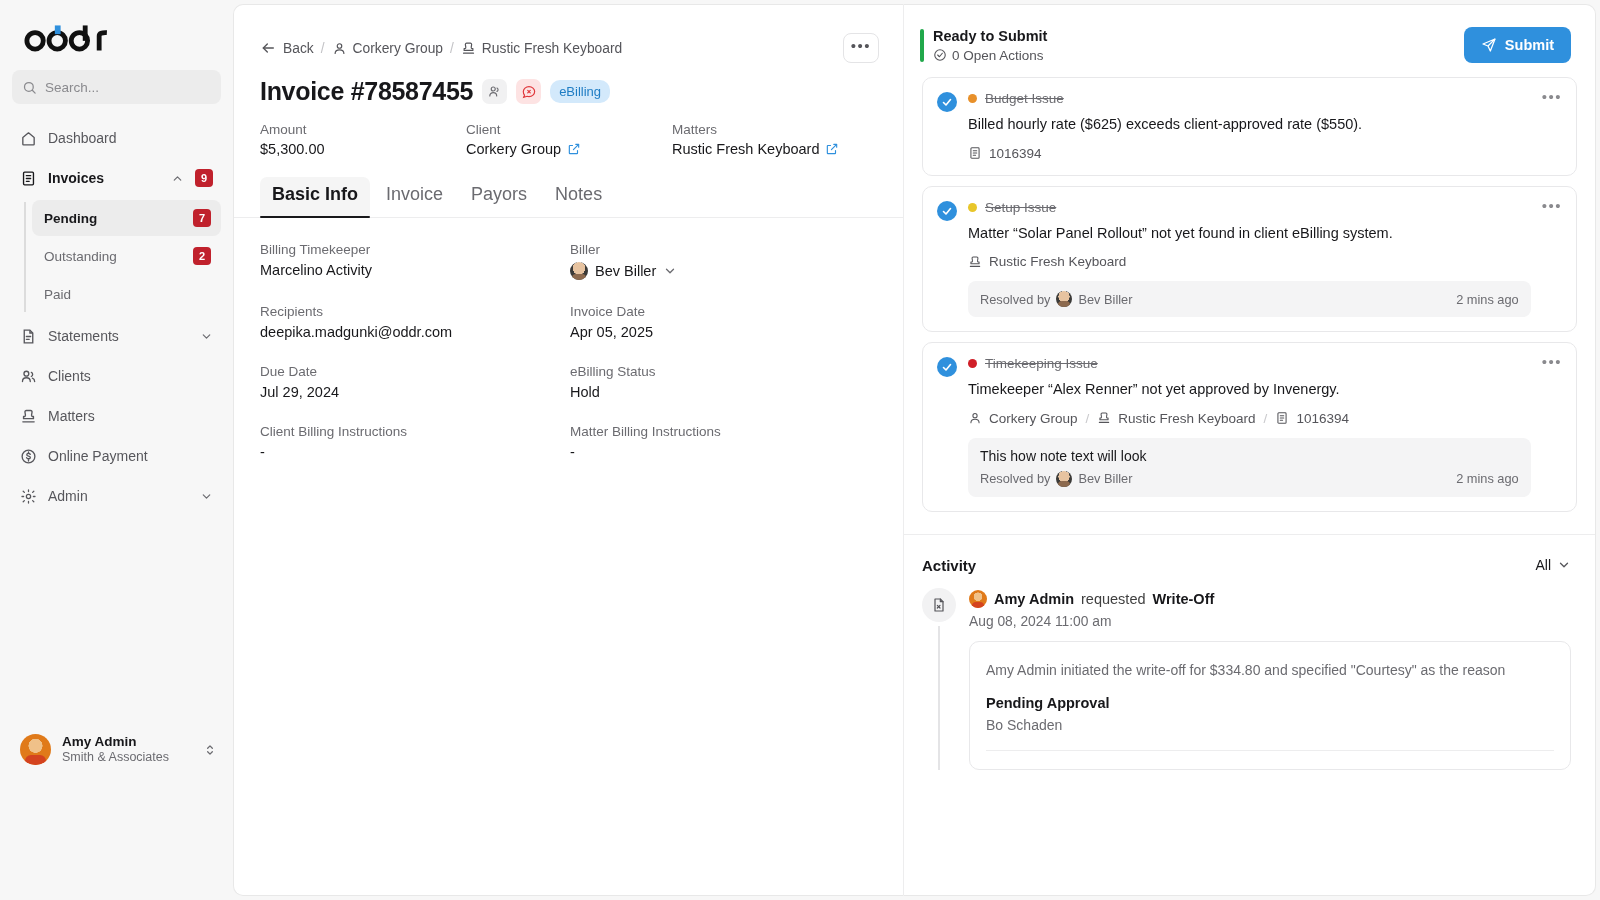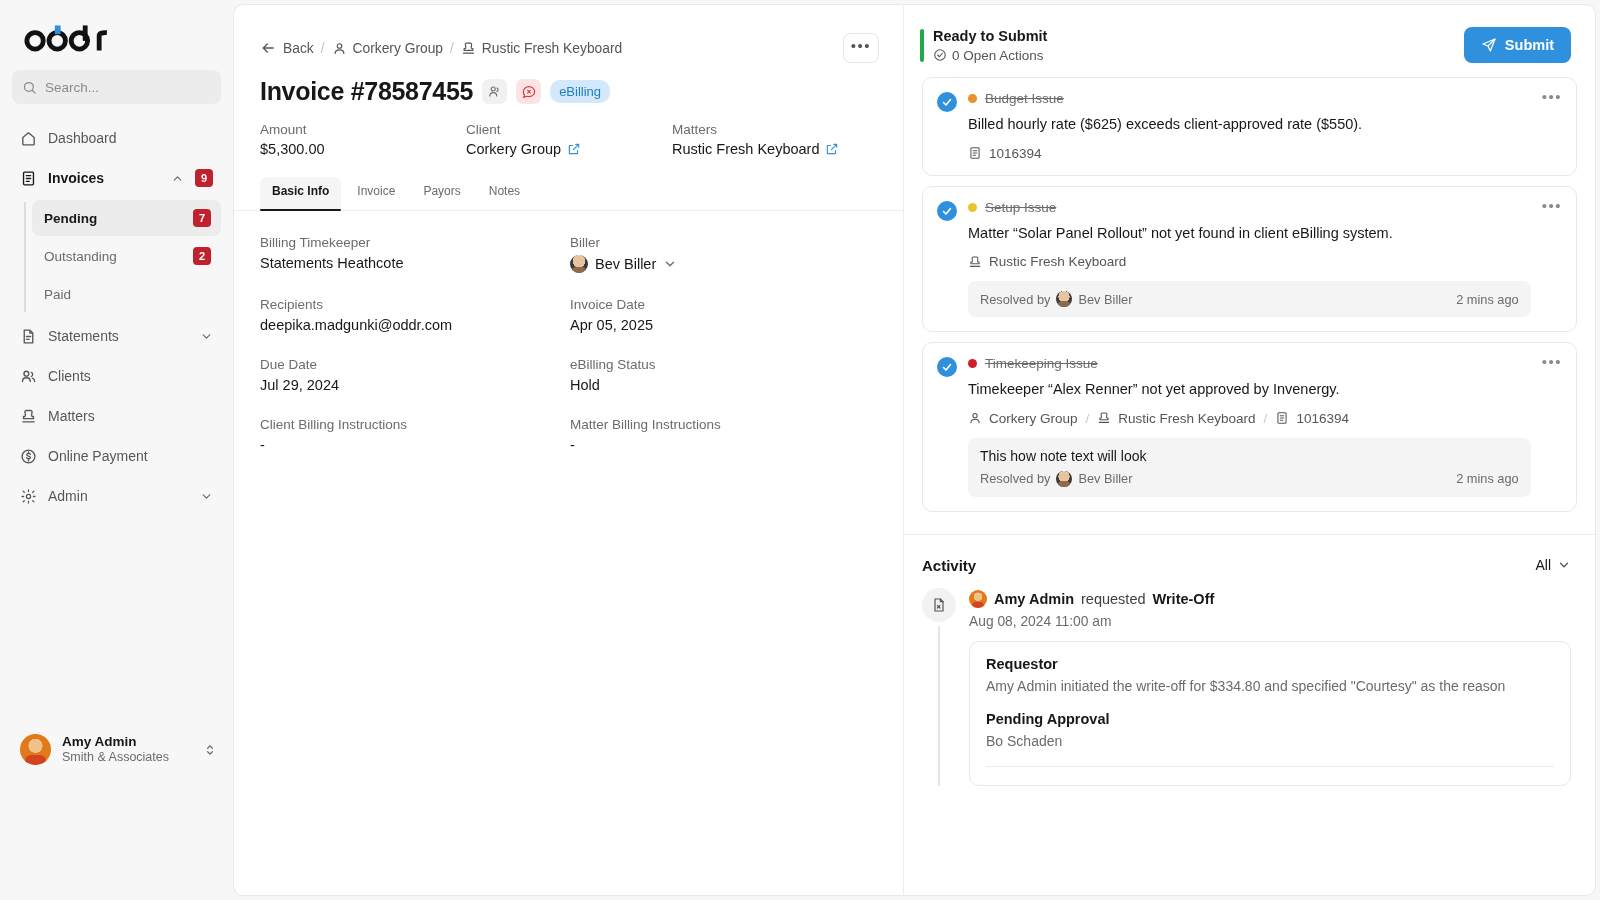--- a/index.html
+++ b/index.html
@@ -127,21 +127,21 @@
   .sum-col { flex: 0 0 206px; }
   .sum-col:nth-child(3) { flex: 1 1 auto; }
   .sum-lbl { font-size: 13.5px; color: #6b6b70; margin-bottom: 4px; }
   .sum-val { font-size: 14.5px; color: #18181b; display: flex; align-items: center; gap: 6px; }
   .ext-link { color: #2f90dd; display: inline-flex; }
   .tabs {
     display: flex; gap: 4px; padding: 20px 26px 0 26px;
     border-bottom: 1px solid #ededee; position: relative;
   }
   .tab {
-    font-size: 12px; color: #6b6b70; padding: 7px 12px 12px 12px;
+    font-size: 18px; color: #6b6b70; padding: 7px 12px 12px 12px;
     cursor: pointer; position: relative; border-radius: 7px 7px 0 0;
   }
   .tab.active { color: #18181b; font-weight: bold; background: #f5f5f5; }
   .tab.active:after {
     content: ""; position: absolute; left: 0; right: 0; bottom: -1px; height: 2.5px;
     background: #18181b; border-radius: 2px;
   }
   .fields { padding: 24px 26px 0 26px; }
   .field-row { display: flex; margin-bottom: 24px; }
   .field { flex: 0 0 310px; }
@@ -492,21 +492,21 @@
       <div class="tab active">Basic Info</div>
       <div class="tab">Invoice</div>
       <div class="tab">Payors</div>
       <div class="tab">Notes</div>
     </div>
 
     <div class="fields">
       <div class="field-row">
         <div class="field">
           <div class="field-lbl">Billing Timekeeper</div>
-          <div class="field-val">Statements Heathcote</div>
+          <div class="field-val">Marcelino Activity</div>
         </div>
         <div class="field">
           <div class="field-lbl">Biller</div>
           <div class="field-val">
             <span class="avatar-sm"></span>
             <span>Bev Biller</span>
             <svg width="14" height="14" viewBox="0 0 24 24" fill="none" stroke="#6b6b70" stroke-width="2.2" stroke-linecap="round" stroke-linejoin="round">
                 <polyline points="6 9 12 15 18 9"></polyline>
               </svg>
           </div>
@@ -721,21 +721,20 @@
         <div class="act-content">
           <div class="act-title">
             <span class="avatar-xs"></span>
             <span class="name">Amy Admin</span>
             <span class="verb">requested</span>
             <span class="obj">Write-Off</span>
           </div>
           <div class="act-date">Aug 08, 2024 11:00 am</div>
 
           <div class="act-card">
-            <div class="ac-h">Requestor</div>
             <div class="ac-p">Amy Admin initiated the write-off for $334.80 and specified "Courtesy" as the reason</div>
             <div class="ac-gap"></div>
             <div class="ac-h">Pending Approval</div>
             <div class="ac-p">Bo Schaden</div>
             <div class="ac-divider"></div>
             <div class="ac-cut"></div>
           </div>
         </div>
       </div>
     </div>

